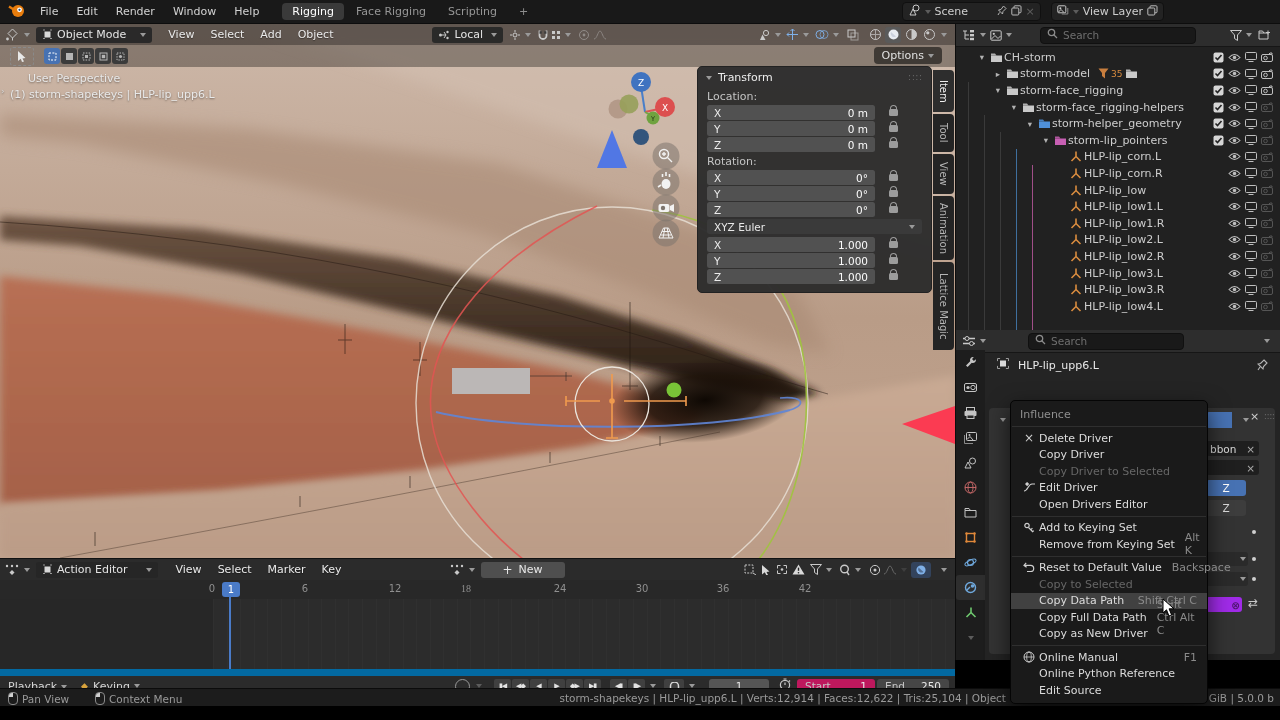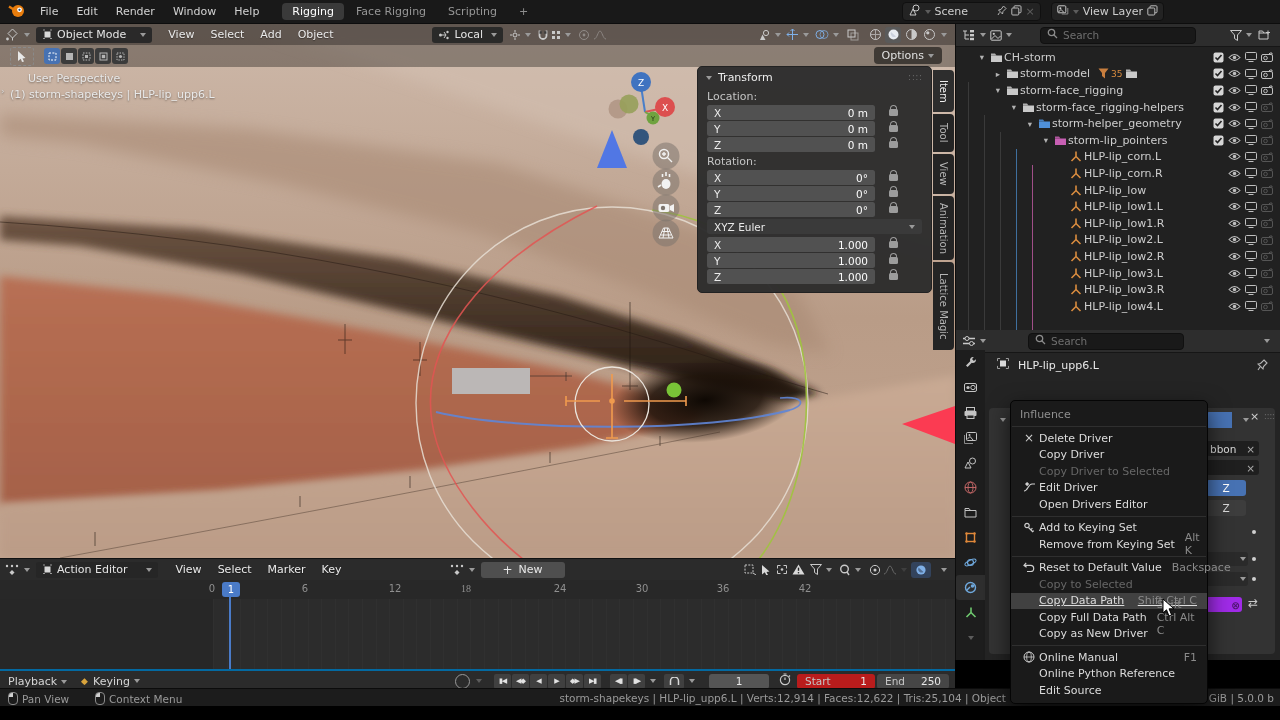--- a/index.html
+++ b/index.html
@@ -59,36 +59,36 @@
   .ptab.active{background:#2e2e2e;border-radius:3px 0 0 3px;}
   .pfield{position:absolute;background:#1f1f1f;border-radius:3px;display:flex;align-items:center;color:#dadada;font-size:10.5px;}
   
   #dope{position:absolute;left:0;top:558px;width:955px;height:130px;background:#2b2b2b;border-top:1px solid #121212;box-sizing:border-box;}
   .ds-hd{height:21px;background:#2b2b2b;display:flex;align-items:center;border-bottom:1px solid #1c1c1c;}
   #ds-ruler{position:absolute;left:0;top:21px;width:955px;height:19px;background:#282828;border-bottom:1px solid #1e1e1e;}
   .rnum{position:absolute;top:3px;color:#8f8f8f;font-size:10px;transform:translateX(-50%);}
   #ds-chan{position:absolute;left:0;top:40px;width:955px;height:88px;background:#2c2c2c;}
   #ds-grid{position:absolute;left:213px;top:0;width:742px;height:88px;background:repeating-linear-gradient(90deg,#303030 0 1px,transparent 1px 13.55px);}
   #ds-left{position:absolute;left:0;top:0;width:213px;height:88px;background:#272727;border-right:1px solid #202020;}
-  #playbar{position:absolute;left:0;top:110px;width:955px;height:20px;background:#2b2b2b;border-top:2px solid #0369a1;display:flex;align-items:center;}
+  #playbar{position:absolute;left:0;top:110px;width:955px;height:20px;background:#2b2b2b;border-top:7px solid #0369a1;display:flex;align-items:center;}
   .tbtn{width:17px;height:15px;background:#404040;border-radius:2px;margin-right:1px;display:flex;align-items:center;justify-content:center;color:#e2e2e2;font-size:7px;letter-spacing:-1px;}
   .nfld{height:15px;border-radius:3px;display:flex;align-items:center;font-size:10.5px;color:#e8e8e8;box-sizing:border-box;}
   
   #status{position:absolute;left:0;top:688px;width:1280px;height:18px;background:#1c1c1c;border-top:1px solid #0c0c0c;box-sizing:border-box;color:#9a9a9a;font-size:10.5px;}
   .mouseic{display:inline-block;width:8px;height:11px;border:1px solid #8a8a8a;border-radius:4px;position:relative;vertical-align:-2px;margin-right:4px;}
   .mouseic:before{content:'';position:absolute;left:0;top:0;width:4px;height:4px;background:#cfcfcf;border-radius:3px 0 0 0;}
   
   #cmenu{position:absolute;left:1010px;top:400px;width:196px;background:#1a1a1a;border:1px solid #050505;border-radius:5px;box-shadow:0 8px 22px rgba(0,0,0,.65);padding:5px 0 4px;z-index:50;}
   .cm-title{height:17px;line-height:17px;padding-left:9px;color:#8f8f8f;}
   .cm-it{height:16.5px;display:flex;align-items:center;padding:0 10px 0 8px;color:#dcdcdc;}
   .cm-it .ico{width:20px;display:flex;justify-content:center;align-items:center;flex:none;color:#cfcfcf;font-size:11px;}
   .cm-it .lb{flex:1;white-space:nowrap;}
   .cm-it .sc{color:#8a8a8a;margin-left:10px;}
   .cm-it.dis .lb{color:#666;}
-  .cm-it.hot{background:#414141;text-decoration:underline;}
+  .cm-it.hot{background:#414141;}
   .cm-sep{height:1px;background:#2f2f2f;margin:3px 1px;}
 </style>
 </head>
 <body>
 
 <div id="root">
 
   <div id="topbar">
     <span style="margin:0 6px 0 8px">
       <svg width="17" height="15" viewBox="0 0 17 15">
@@ -1377,21 +1377,21 @@
           </svg>
         </span>
       <span class="cvr" style="margin-right:14px"></span>
       <span class="nfld" style="width:60px;background:#555;justify-content:center">
           <span>1</span>
         </span>
       <span style="margin:0 6px 0 10px"><svg width="12" height="13" viewBox="0 0 12 13">
             <circle cx="6" cy="7" r="4.6" fill="none" stroke="#c9c9c9" stroke-width="1.2"></circle>
             <path d="M6 7V4.5M4.5 1h3M10 3.5l1-1" stroke="#c9c9c9" stroke-width="1.2"></path>
           </svg></span>
-      <span class="nfld" style="width:78px;background:#b91c1c;justify-content:space-between;padding:0 8px">
+      <span class="nfld" style="width:78px;background:#be185d;justify-content:space-between;padding:0 8px">
         <span style="color:#c5c5c5">Start</span>
           <span>1</span>
       </span>
       <span class="nfld" style="width:72px;background:#464646;justify-content:space-between;padding:0 8px;margin:0 6px 0 2px">
         <span style="color:#c5c5c5">End</span>
           <span>250</span>
       </span>
     </div>
   </div>
 

